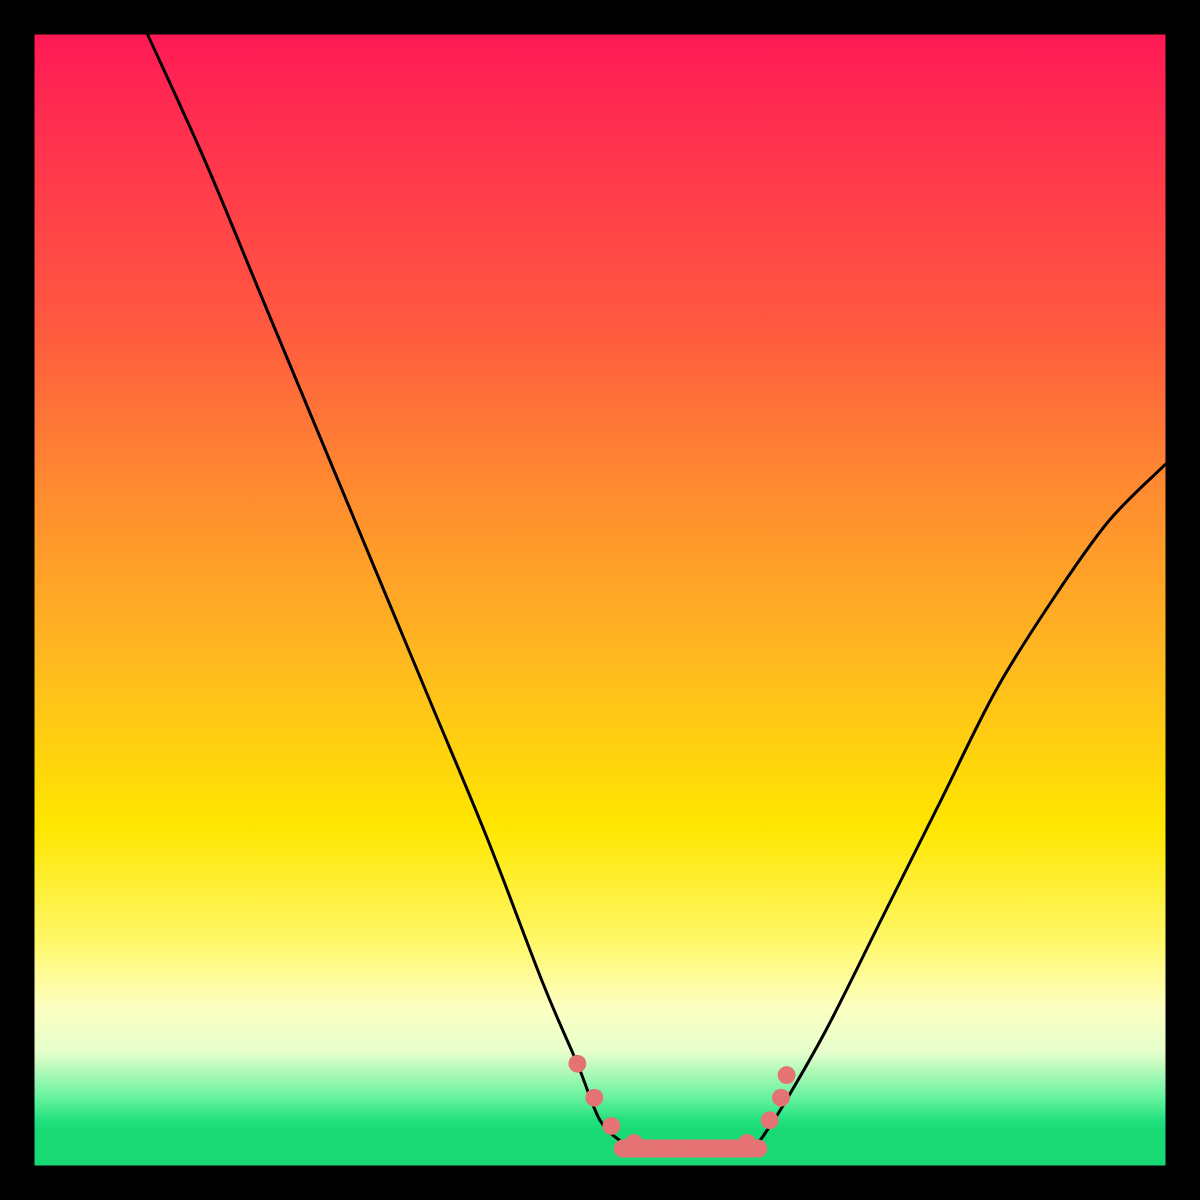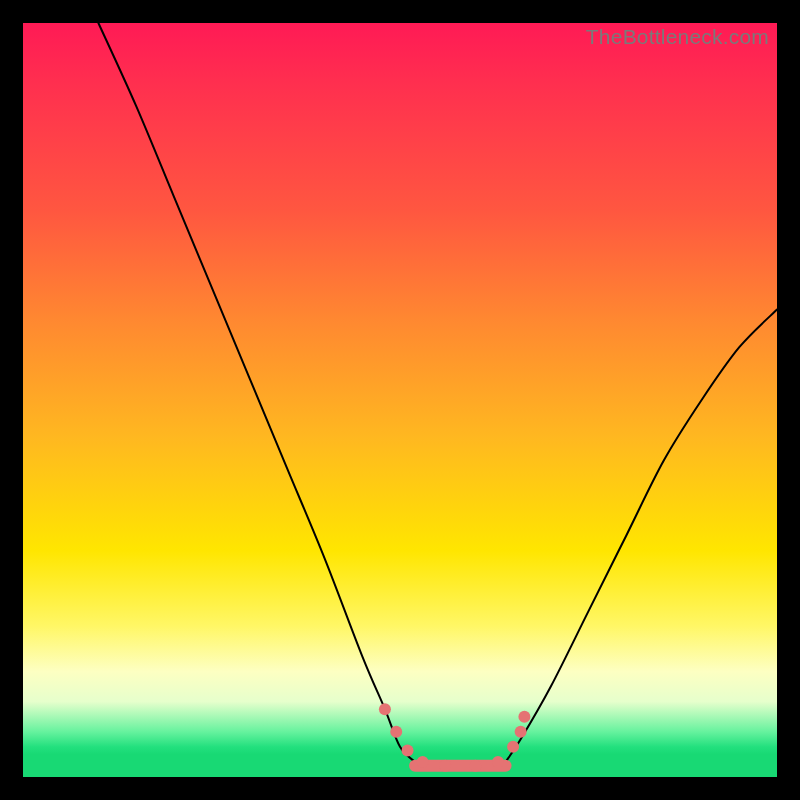--- a/index.html
+++ b/index.html
@@ -74,21 +74,20 @@
     stroke: #e57373;
     stroke-width: 12;
     stroke-linecap: round;
   }
 </style>
 </head>
 <body>
 
 <div class="frame">
   <div class="plot">
-    <div class="watermark">TheBottleneck.com</div>
     <svg class="curves" viewBox="0 0 754 754">
       <path id="left-curve" class="curve" d="M 75.4 0 C 81.68333333333334 13.823333333333323 100.53333333333333 54.03666666666662 113.1 82.93999999999994 C 125.66666666666666 111.84333333333326 138.23333333333335 143.25999999999996 150.8 173.41999999999996 C 163.36666666666667 203.57999999999996 175.93333333333334 233.73999999999998 188.5 263.9 C 201.06666666666666 294.06 213.63333333333333 324.21999999999997 226.2 354.38 C 238.76666666666665 384.54 251.33333333333331 414.7 263.9 444.86 C 276.46666666666664 475.02000000000004 289.03333333333336 503.92333333333335 301.6 535.34 C 314.1666666666667 566.7566666666667 329.24666666666667 608.2266666666667 339.3 633.36 C 349.35333333333335 658.4933333333333 355.63666666666666 671.06 361.91999999999996 686.14 C 368.20333333333326 701.22 371.9733333333333 715.0433333333334 377 723.84 C 382.0266666666667 732.6366666666667 389.5666666666667 736.4066666666666 392.08000000000004 738.92"></path>
       <path id="right-curve" class="curve" d="M 482.56 738.92 C 485.0733333333333 735.15 490.1 728.8666666666666 497.64000000000004 716.3 C 505.18000000000006 703.7333333333333 516.49 684.8833333333333 527.8 663.52 C 539.1099999999999 642.1566666666666 552.9333333333333 613.2533333333333 565.5 588.12 C 578.0666666666667 562.9866666666667 590.6333333333334 537.8533333333334 603.2 512.72 C 615.7666666666667 487.5866666666667 628.3333333333333 459.94 640.9 437.32 C 653.4666666666667 414.7 666.0333333333333 395.85 678.6 377 C 691.1666666666667 358.15 703.7333333333333 339.3 716.3 324.22 C 728.8666666666666 309.14000000000004 747.7166666666667 292.80333333333334 754 286.52"></path>
       <path id="floor-seg" class="floor-line" d="M392.08000000000004 742.69 L482.56 742.69"></path>
       <g id="markers">
           <circle cx="361.91999999999996" cy="686.14" r="6" class="marker"></circle>
           <circle cx="373.23" cy="708.76" r="6" class="marker"></circle>
           <circle cx="384.54" cy="727.61" r="6" class="marker"></circle>
           <circle cx="399.62" cy="738.92" r="6" class="marker"></circle>
           <circle cx="422.24000000000007" cy="742.69" r="6" class="marker"></circle>

